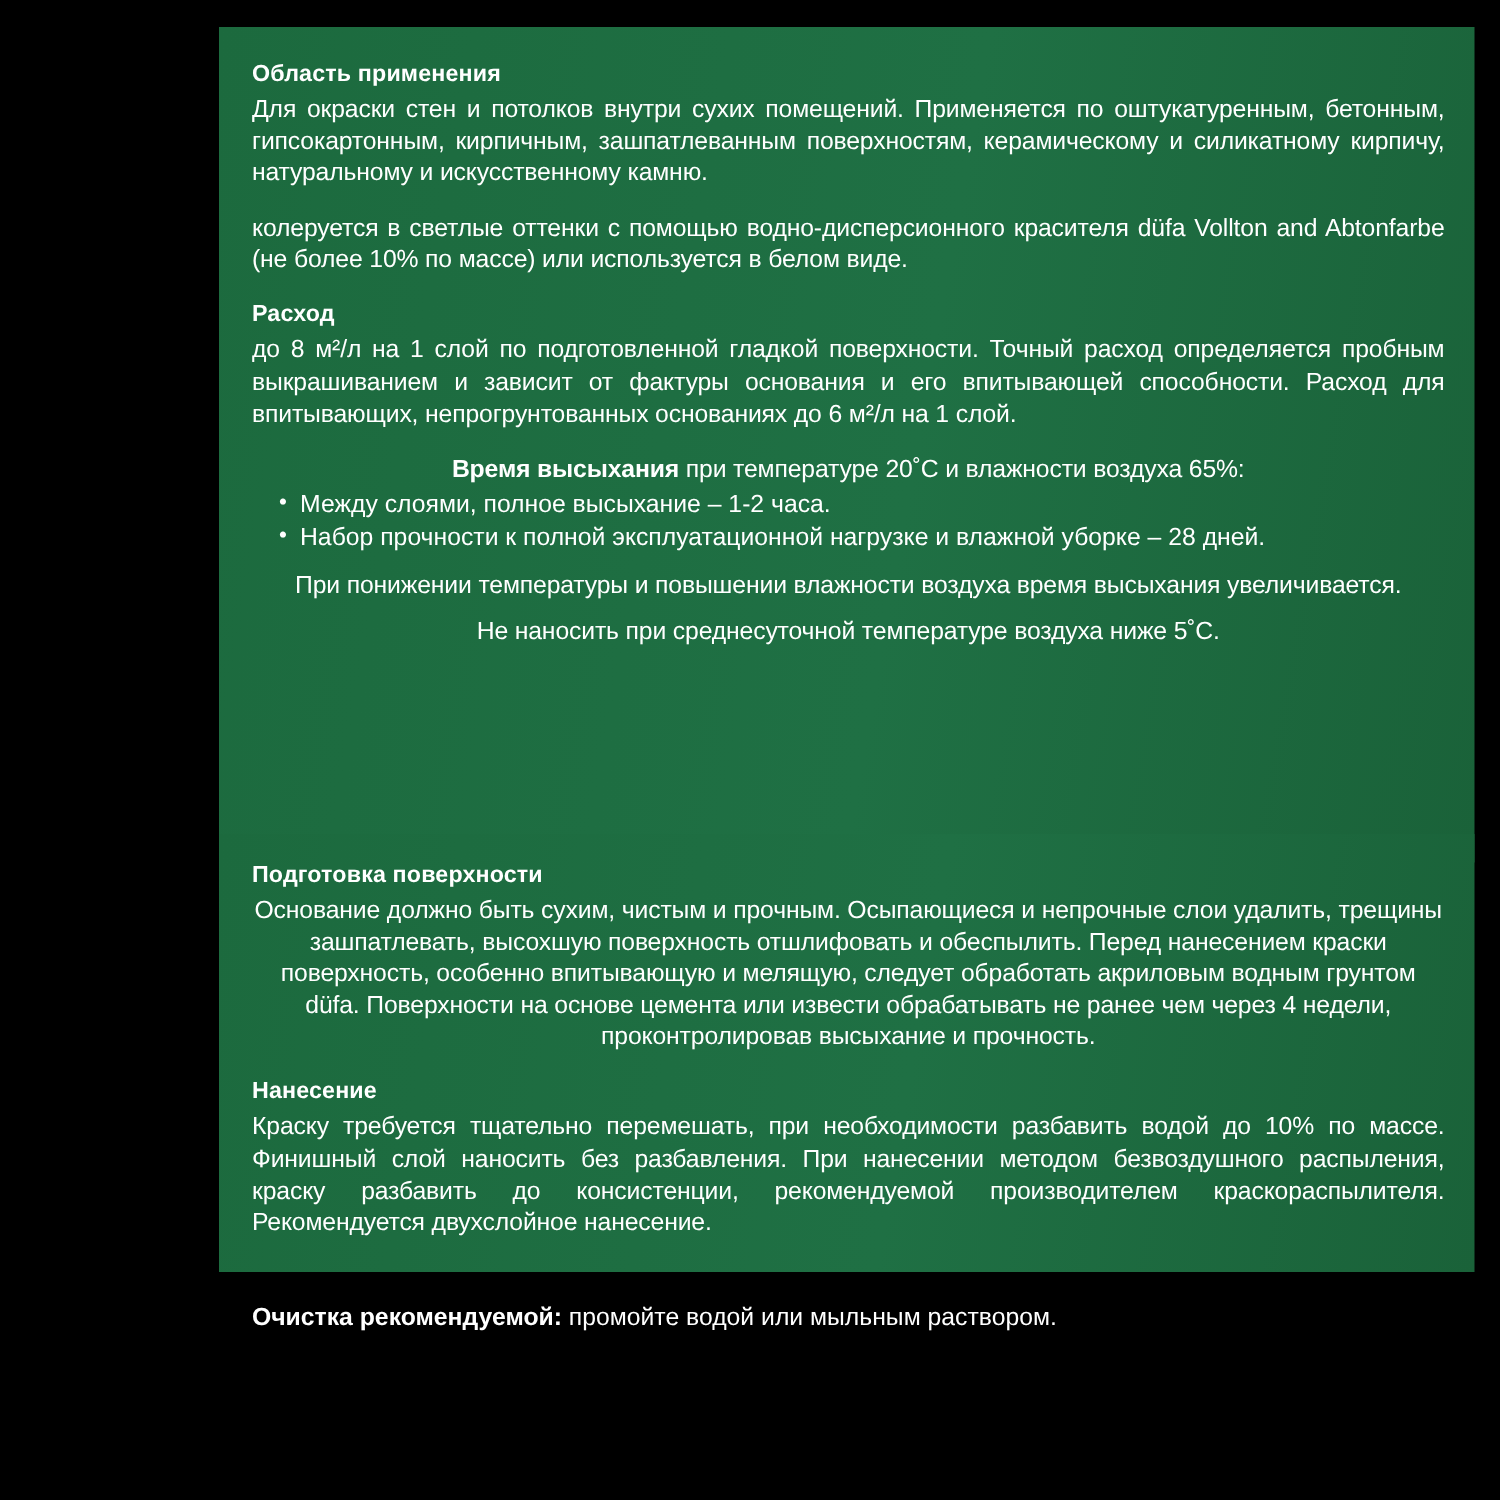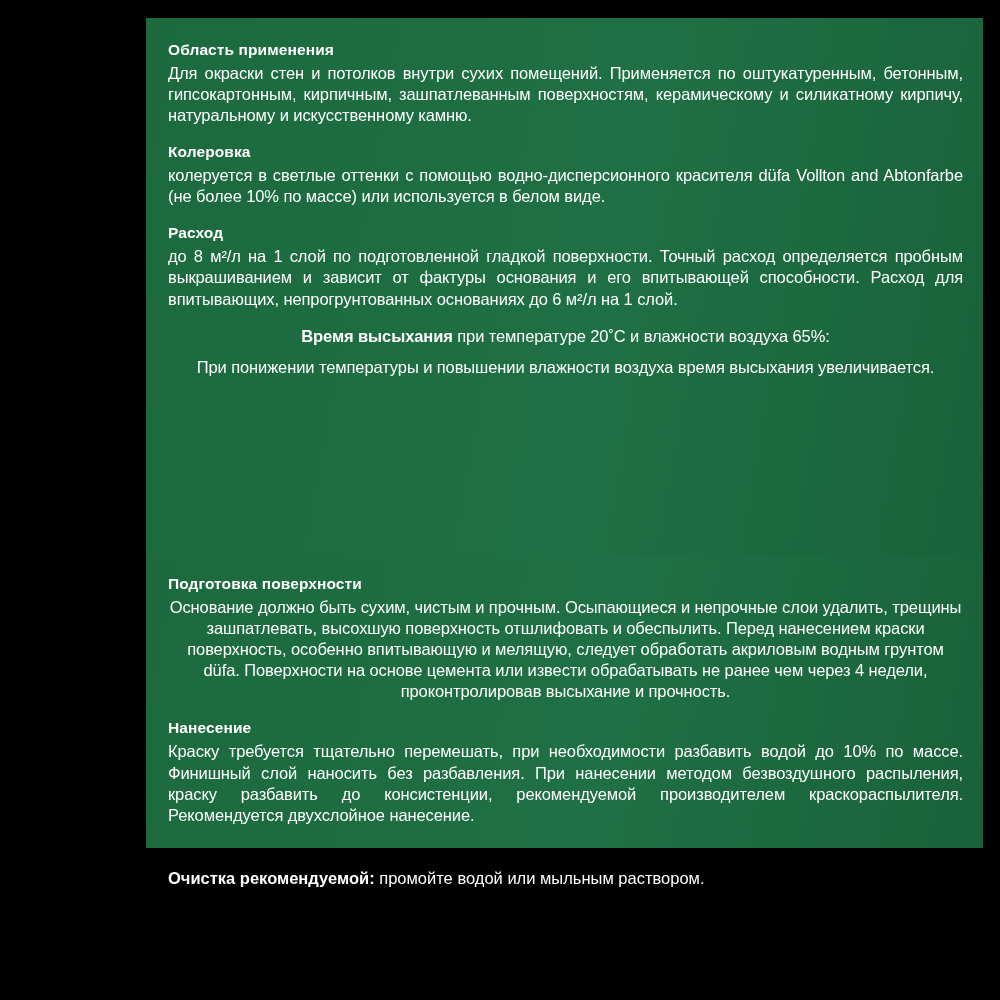--- a/index.html
+++ b/index.html
@@ -96,39 +96,43 @@
 
 <div class="page">
 
   <section class="panel panel-top">
 
     <h3 class="sec-title">Область применения</h3>
     <p class="para just">Для окраски стен и потолков внутри сухих помещений. Применяется по оштукатуренным, бетонным, гипсокартонным, кирпичным, зашпатлеванным поверхностям, керамическому и силикатному кирпичу, натуральному и искусственному камню.</p>
 
     <div class="gap"></div>
 
-    <h3 class="sec-title">Колеровка</h3>
     <p class="para just">колеруется в светлые оттенки с помощью водно-дисперсионного красителя düfa Vollton and Abtonfarbe (не более 10% по массе) или используется в белом виде.</p>
 
     <div class="gap"></div>
 
     <h3 class="sec-title">Расход</h3>
     <p class="para just">до 8 м²/л на 1 слой по подготовленной гладкой поверхности. Точный расход определяется пробным выкрашиванием и зависит от фактуры основания и его впитывающей способности. Расход для впитывающих, непрогрунтованных основаниях до 6 м²/л на 1 слой.</p>
 
     <div class="gap"></div>
 
     <p class="para"><span class="inline-head">Время высыхания</span><span> при температуре 20˚C и влажности воздуха 65%:</span></p>
 
+    <ul class="bullets">
+      <li>Между слоями, полное высыхание – 1-2 часа.</li>
+      <li>Набор прочности к полной эксплуатационной нагрузке и влажной уборке – 28 дней.</li>
+    </ul>
 
     <div class="gap-sm"></div>
 
     <p class="para">При понижении температуры и повышении влажности воздуха время высыхания увеличивается.</p>
 
     <div class="gap-sm"></div>
 
+    <p class="para">Не наносить при среднесуточной температуре воздуха ниже 5˚C.</p>
 
   </section>
 
   <section class="panel panel-bottom">
 
     <h3 class="sec-title">Подготовка поверхности</h3>
     <p class="para">Основание должно быть сухим, чистым и прочным. Осыпающиеся и непрочные слои удалить, трещины зашпатлевать, высохшую поверхность отшлифовать и обеспылить. Перед нанесением краски поверхность, особенно впитывающую и мелящую, следует обработать акриловым водным грунтом düfa. Поверхности на основе цемента или извести обрабатывать не ранее чем через 4 недели, проконтролировав высыхание и прочность.</p>
 
     <div class="gap"></div>
 

